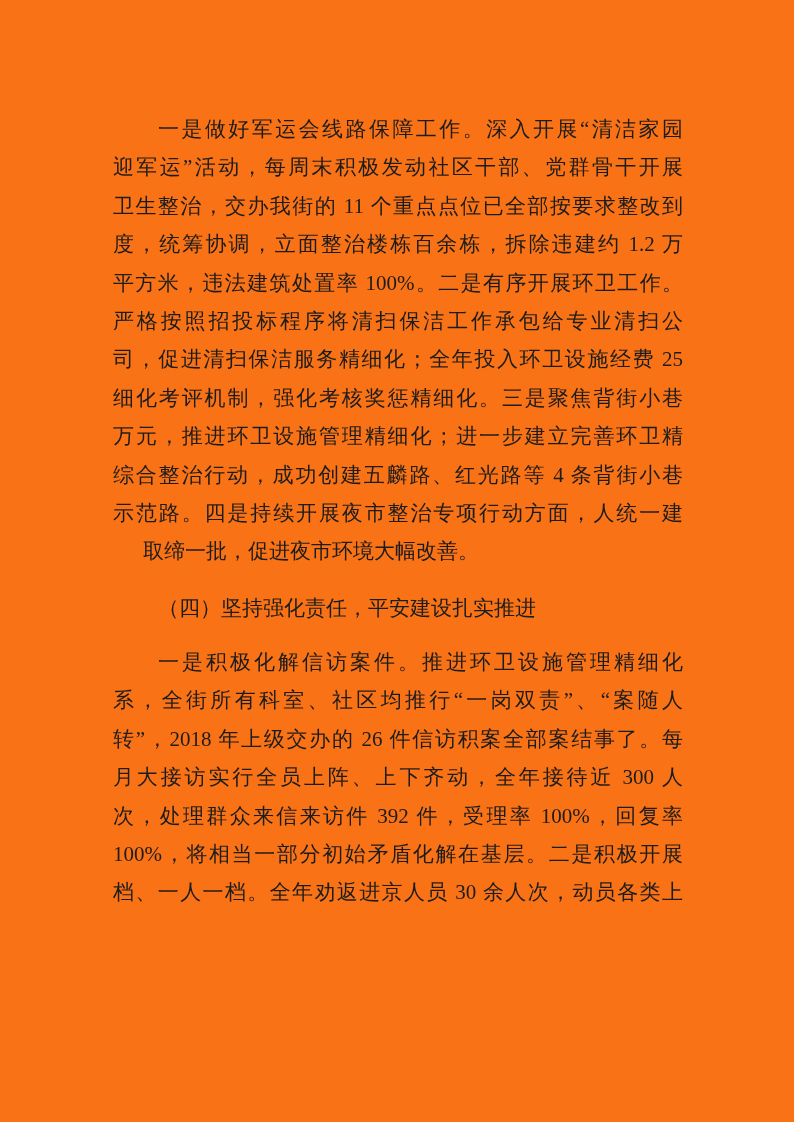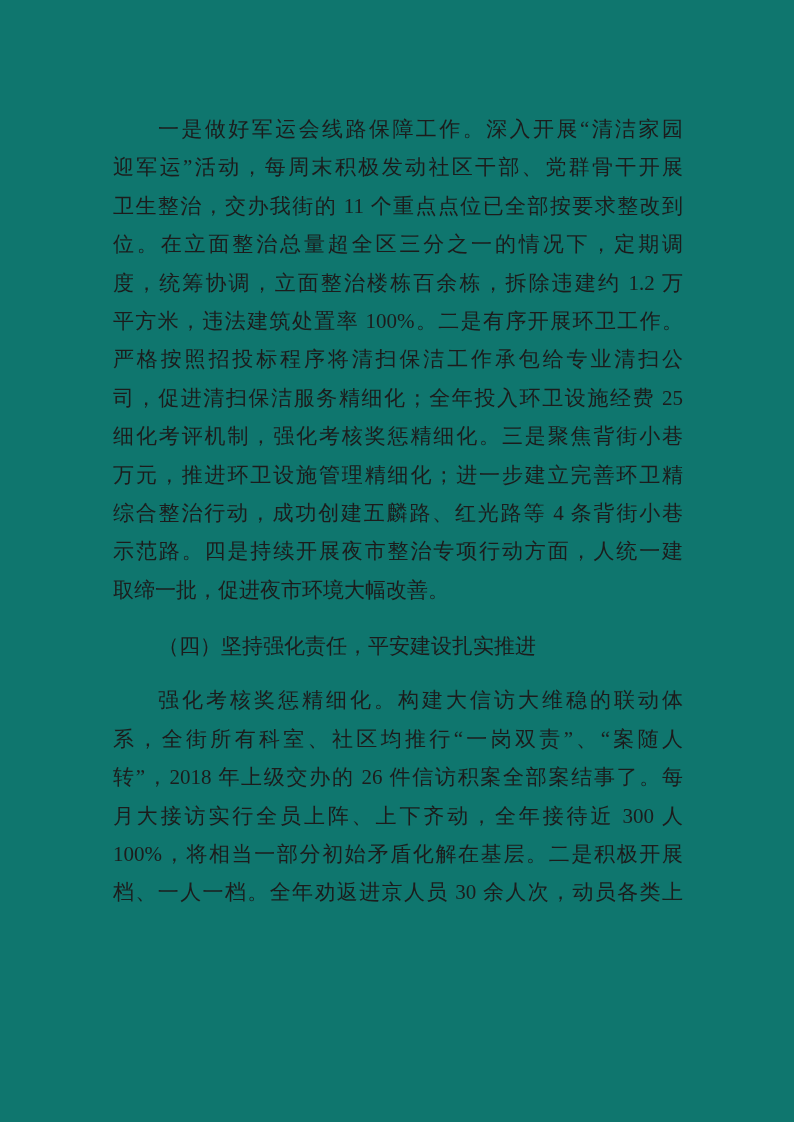--- a/index.html
+++ b/index.html
@@ -4,21 +4,21 @@
 <style>
   html, body {
     margin: 0;
     padding: 0;
     background: #ffffff;
   }
   .page {
     position: relative;
     width: 794px;
     height: 1122px;
-    background: #0f766e;
+    background: #f97316;
     overflow: hidden;
     font-family: "Liberation Serif", serif;
     color: #1c1c1c;
   }
   .text-column {
     position: absolute;
     left: 113px;
     top: 110px;
     width: 570px;
   }
@@ -30,20 +30,21 @@
     text-align-last: justify;
     overflow: hidden;
     white-space: nowrap;
   }
   .line.first {
     text-indent: 45px;
   }
   .line.last {
     text-align: center;
     text-align-last: left;
+    margin-left: 30px;
   }
   .heading {
     height: 38.4px;
     line-height: 38.4px;
     font-size: 21px;
     text-indent: 45px;
     text-align: right;
     text-align-last: left;
     margin-top: 18px;
     margin-bottom: 16px;
@@ -54,37 +55,37 @@
 </head>
 <body>
 
 <div class="page">
   <div class="text-column">
 
     <div class="para">
       <div class="line first">一是做好军运会线路保障工作。深入开展“清洁家园</div>
       <div class="line">迎军运”活动，每周末积极发动社区干部、党群骨干开展</div>
       <div class="line">卫生整治，交办我街的 11 个重点点位已全部按要求整改到</div>
-      <div class="line">位。在立面整治总量超全区三分之一的情况下，定期调</div>
       <div class="line">度，统筹协调，立面整治楼栋百余栋，拆除违建约 1.2 万</div>
       <div class="line">平方米，违法建筑处置率 100%。二是有序开展环卫工作。</div>
       <div class="line">严格按照招投标程序将清扫保洁工作承包给专业清扫公</div>
       <div class="line">司，促进清扫保洁服务精细化；全年投入环卫设施经费 25</div>
       <div class="line">细化考评机制，强化考核奖惩精细化。三是聚焦背街小巷</div>
       <div class="line">万元，推进环卫设施管理精细化；进一步建立完善环卫精</div>
       <div class="line">综合整治行动，成功创建五麟路、红光路等 4 条背街小巷</div>
       <div class="line">示范路。四是持续开展夜市整治专项行动方面，人统一建</div>
       <div class="line last">取缔一批，促进夜市环境大幅改善。</div>
     </div>
 
     <div class="heading">（四）坚持强化责任，平安建设扎实推进</div>
 
     <div class="para">
-      <div class="line first">强化考核奖惩精细化。构建大信访大维稳的联动体</div>
+      <div class="line first">一是积极化解信访案件。推进环卫设施管理精细化</div>
       <div class="line">系，全街所有科室、社区均推行“一岗双责”、“案随人</div>
       <div class="line">转”，2018 年上级交办的 26 件信访积案全部案结事了。每</div>
       <div class="line">月大接访实行全员上阵、上下齐动，全年接待近 300 人</div>
+      <div class="line">次，处理群众来信来访件 392 件，受理率 100%，回复率</div>
       <div class="line">100%，将相当一部分初始矛盾化解在基层。二是积极开展</div>
       <div class="line">档、一人一档。全年劝返进京人员 30 余人次，动员各类上</div>
     </div>
 
   </div>
 </div>
 
 </body></html>

